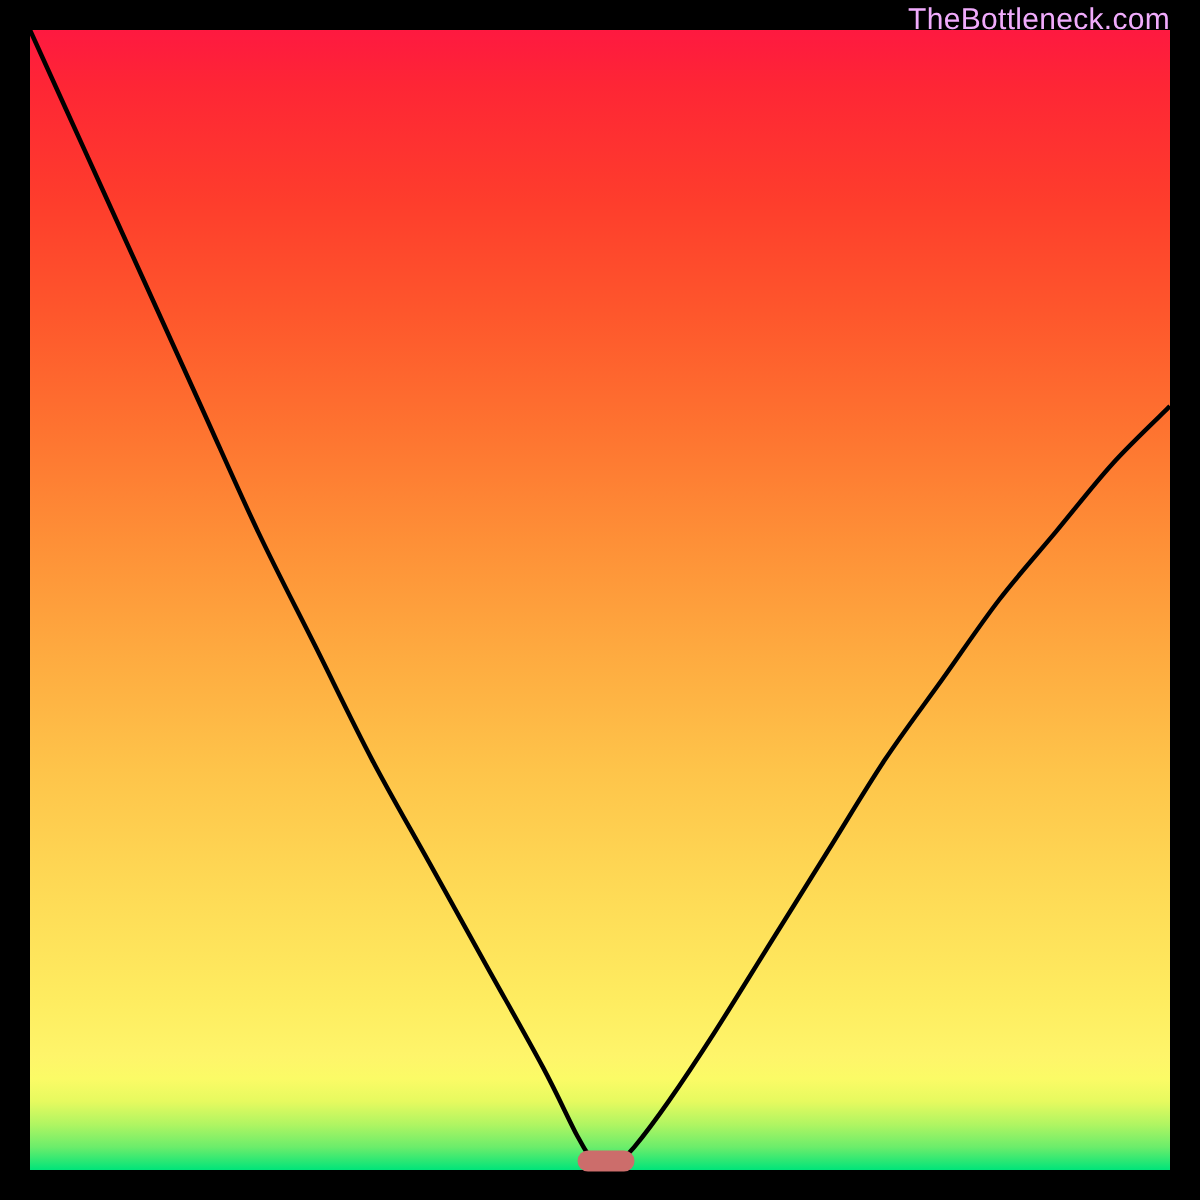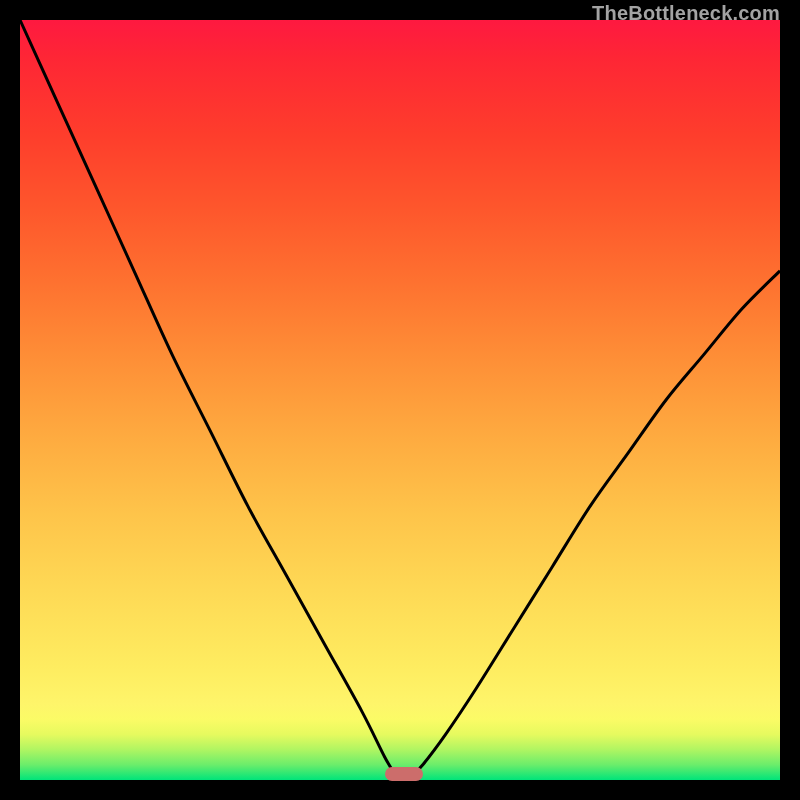--- a/index.html
+++ b/index.html
@@ -55,22 +55,22 @@
     height: 14px;
     border-radius: 7px;
     background: #CC6D6B;
     transform: translate(-50%, -50%);
   }
   .watermark {
     position: absolute;
     top: 2px;
     right: 20px;
     font-size: 20px;
-    font-weight: 700;
-    color: #a3a3a3;
+    font-weight: 400;
+    color: #f0abfc;
     letter-spacing: 0.2px;
   }
 </style>
 </head>
 <body>
 
 <div class="chart-container">
   <div class="watermark">TheBottleneck.com</div>
   <div class="plot-area">
     <svg class="curve-svg" viewBox="0 0 100 100" preserveAspectRatio="none">

